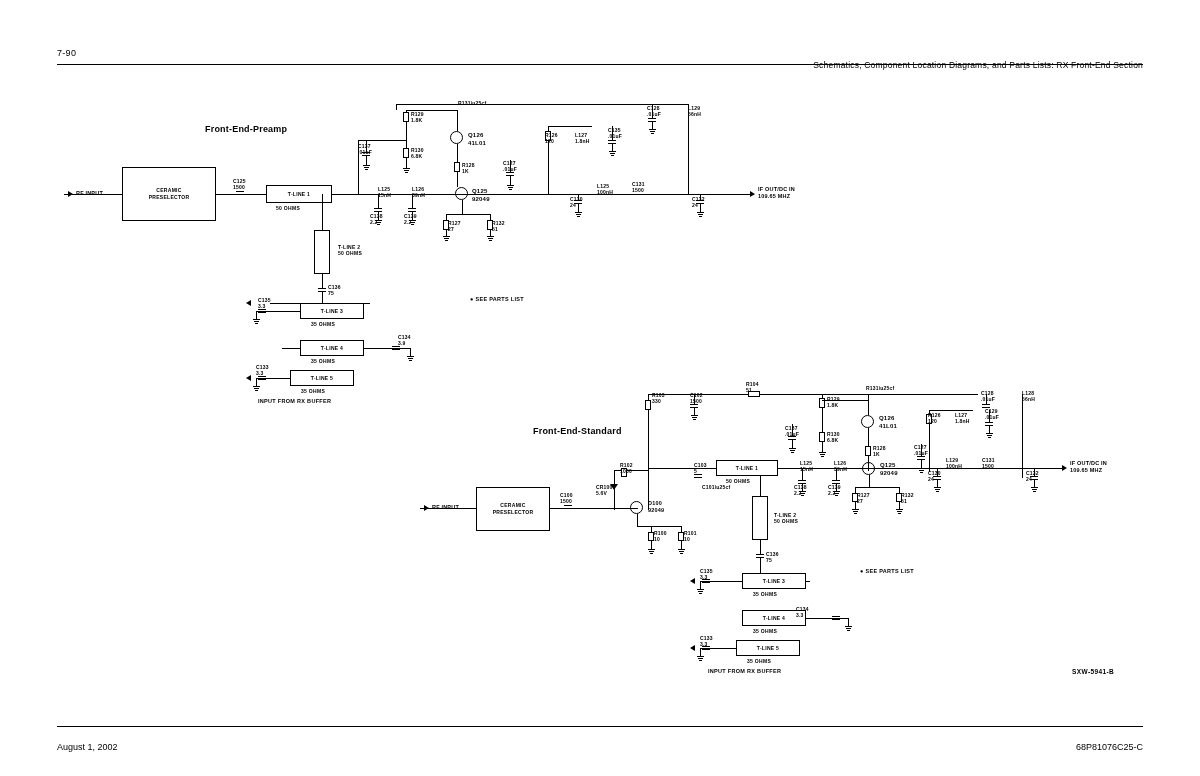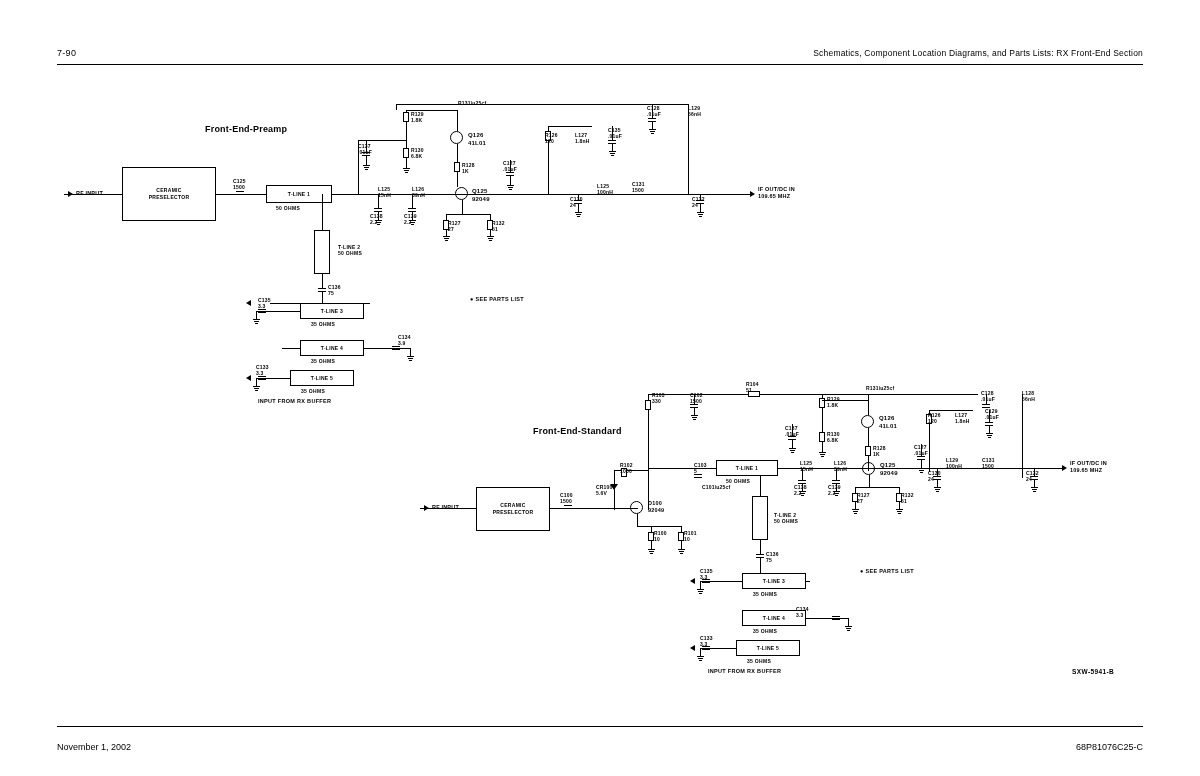--- a/index.html
+++ b/index.html
@@ -8,21 +8,21 @@
     background:#ffffff;
     font-family:"Liberation Sans", sans-serif;
     color:#000;
     position:relative;
     overflow:hidden;
   }
   .page{position:absolute;left:0;top:0;width:1200px;height:776px;}
 
   
   .hdr-left{position:absolute;left:57px;top:48px;font-size:9px;letter-spacing:.3px;}
-  .hdr-right{position:absolute;right:57px;top:48px;font-size:8.5px;letter-spacing:.2px;margin-left:23px;}
+  .hdr-right{position:absolute;right:57px;top:60px;font-size:8.5px;letter-spacing:.2px;margin-left:23px;}
   .rule-top{position:absolute;left:57px;top:64px;width:1086px;height:1px;background:#000;}
   .rule-bot{position:absolute;left:57px;top:726px;width:1086px;height:1px;background:#000;}
   .ftr-left{position:absolute;left:57px;top:742px;font-size:9px;}
   .ftr-right{position:absolute;right:57px;top:742px;font-size:9px;text-align:right;}
   .caption{position:absolute;left:57px;top:681px;font-size:10.5px;font-style:italic;letter-spacing:.1px;}
   .docnum{position:absolute;left:1072px;top:668px;font-size:6.5px;font-weight:bold;letter-spacing:.4px;}
 
   
   .sch{position:absolute;left:0;top:0;width:1200px;height:776px;}
   .h{position:absolute;height:1px;background:#000;}
@@ -684,16 +684,16 @@
     <div class="arrowL" style="left:246px;top:300px;"></div>
     <div class="arrowL" style="left:246px;top:375px;"></div>
     <div class="arrowL" style="left:690px;top:578px;"></div>
     <div class="arrowL" style="left:690px;top:645px;"></div>
 
   </div>
 
   <div class="docnum">SXW-5941-B</div>
 
   <div class="rule-bot"></div>
-  <div class="ftr-left">November 1, 2002</div>
+  <div class="ftr-left">August 1, 2002</div>
   <div class="ftr-right">68P81076C25-C</div>
 
 </div>
 
 </body></html>

